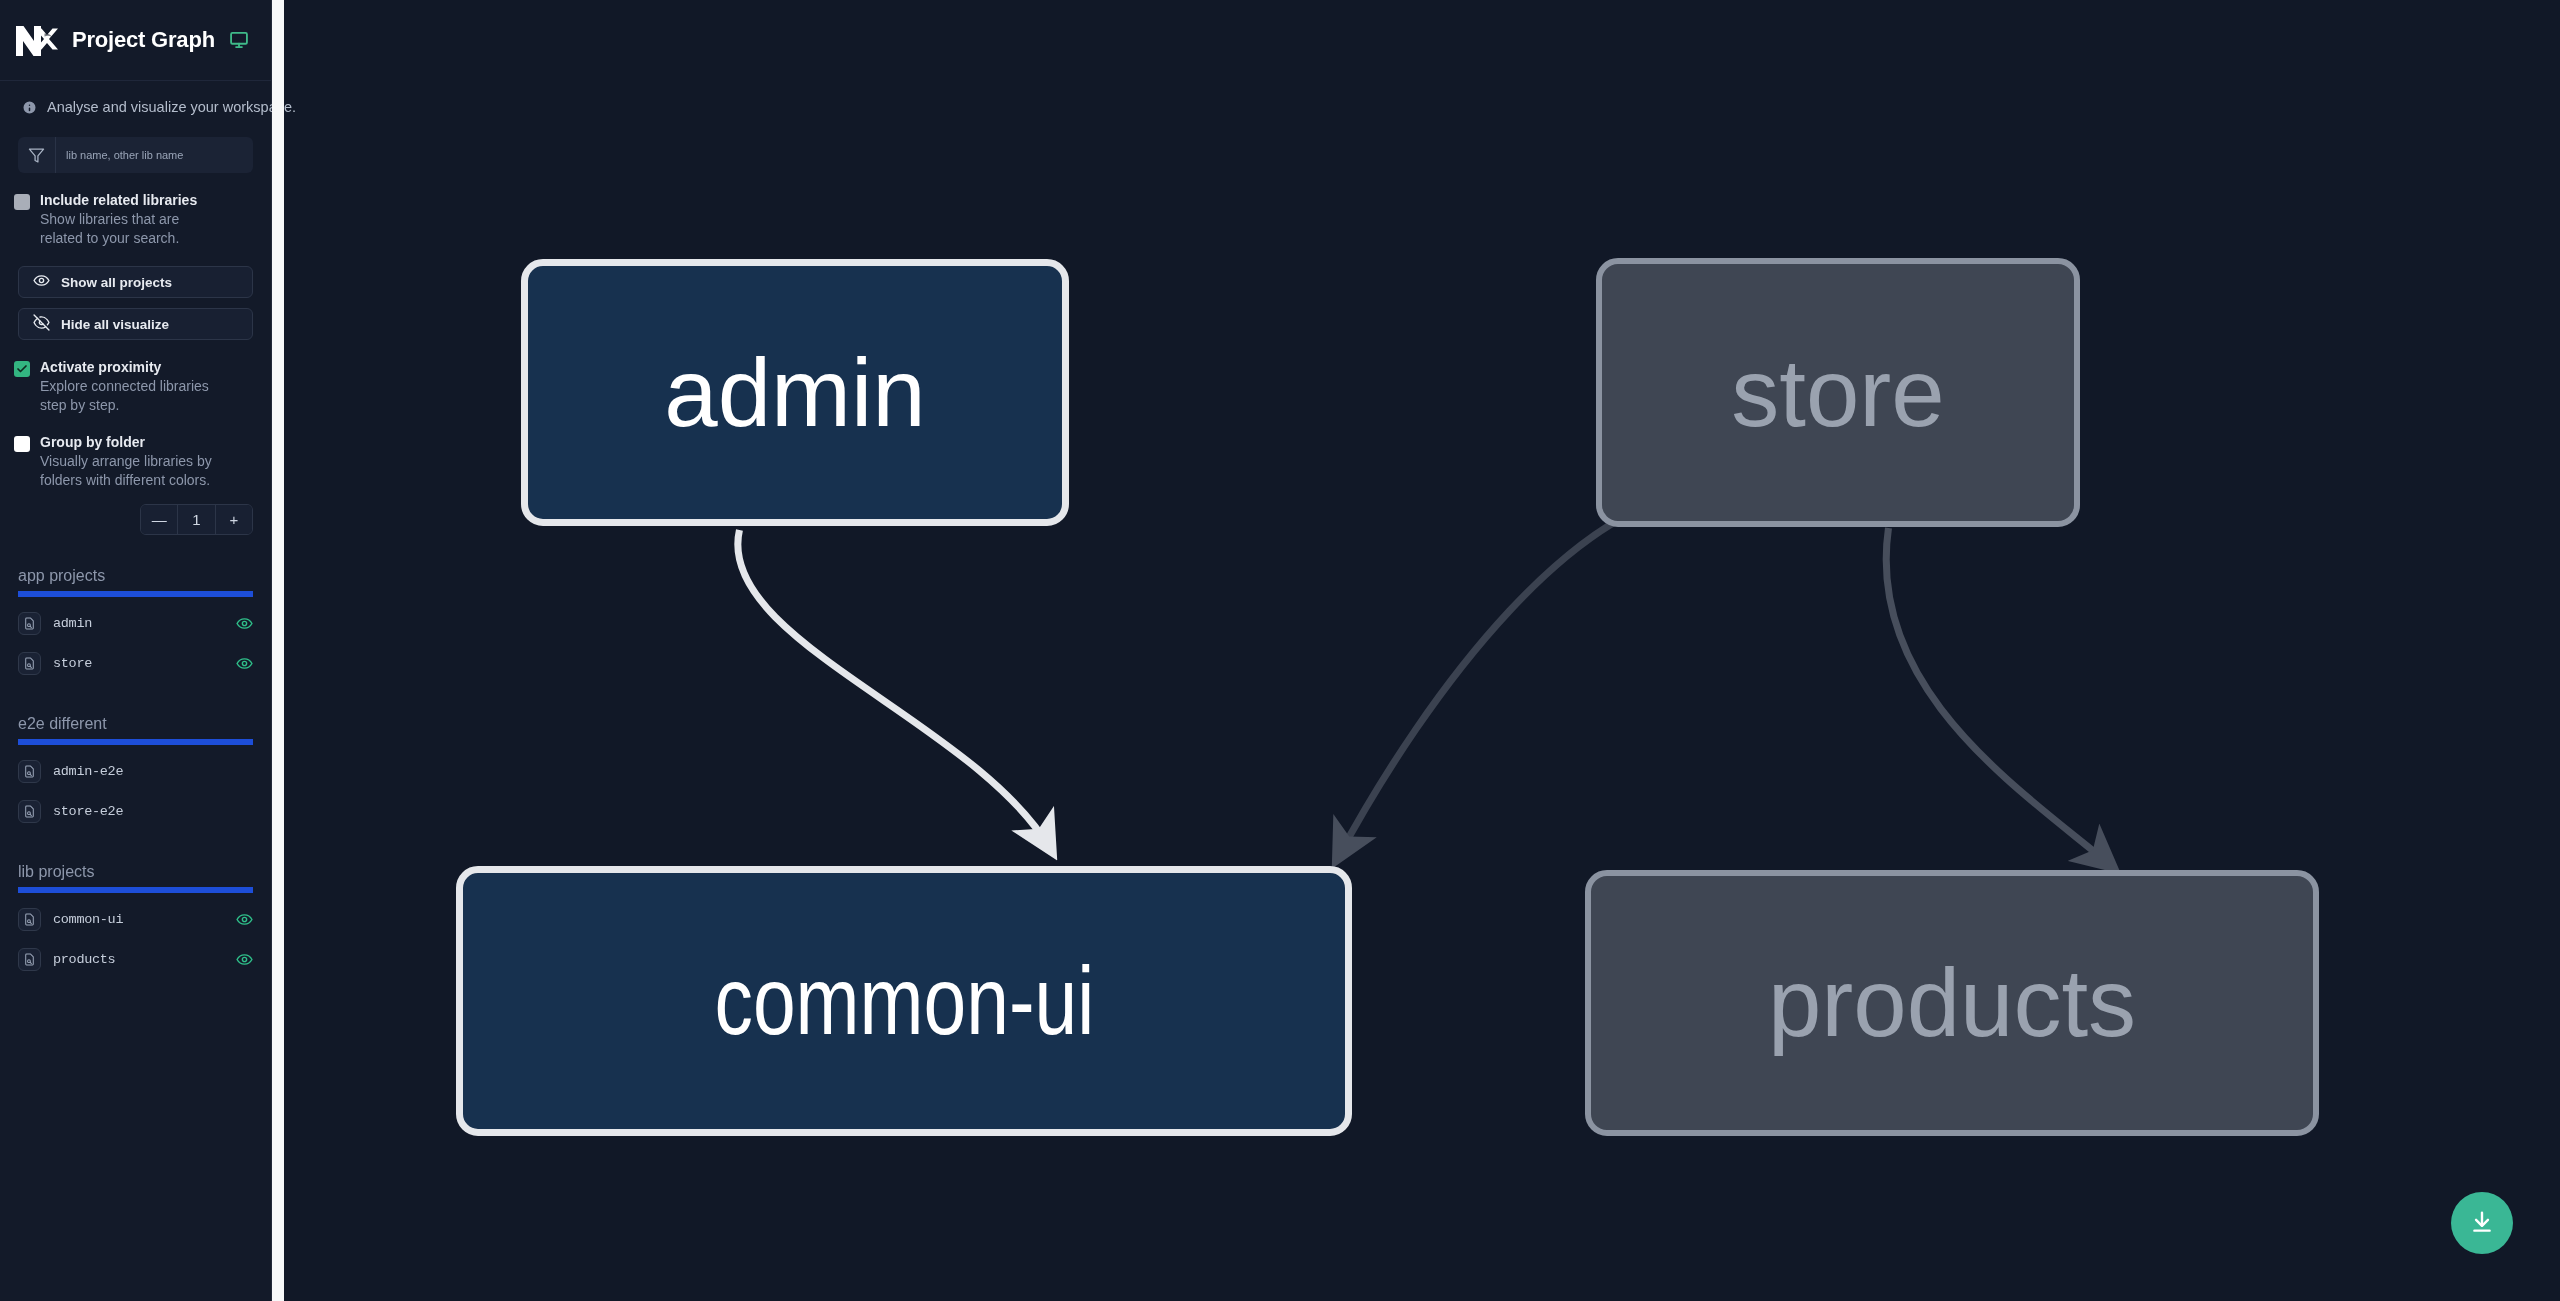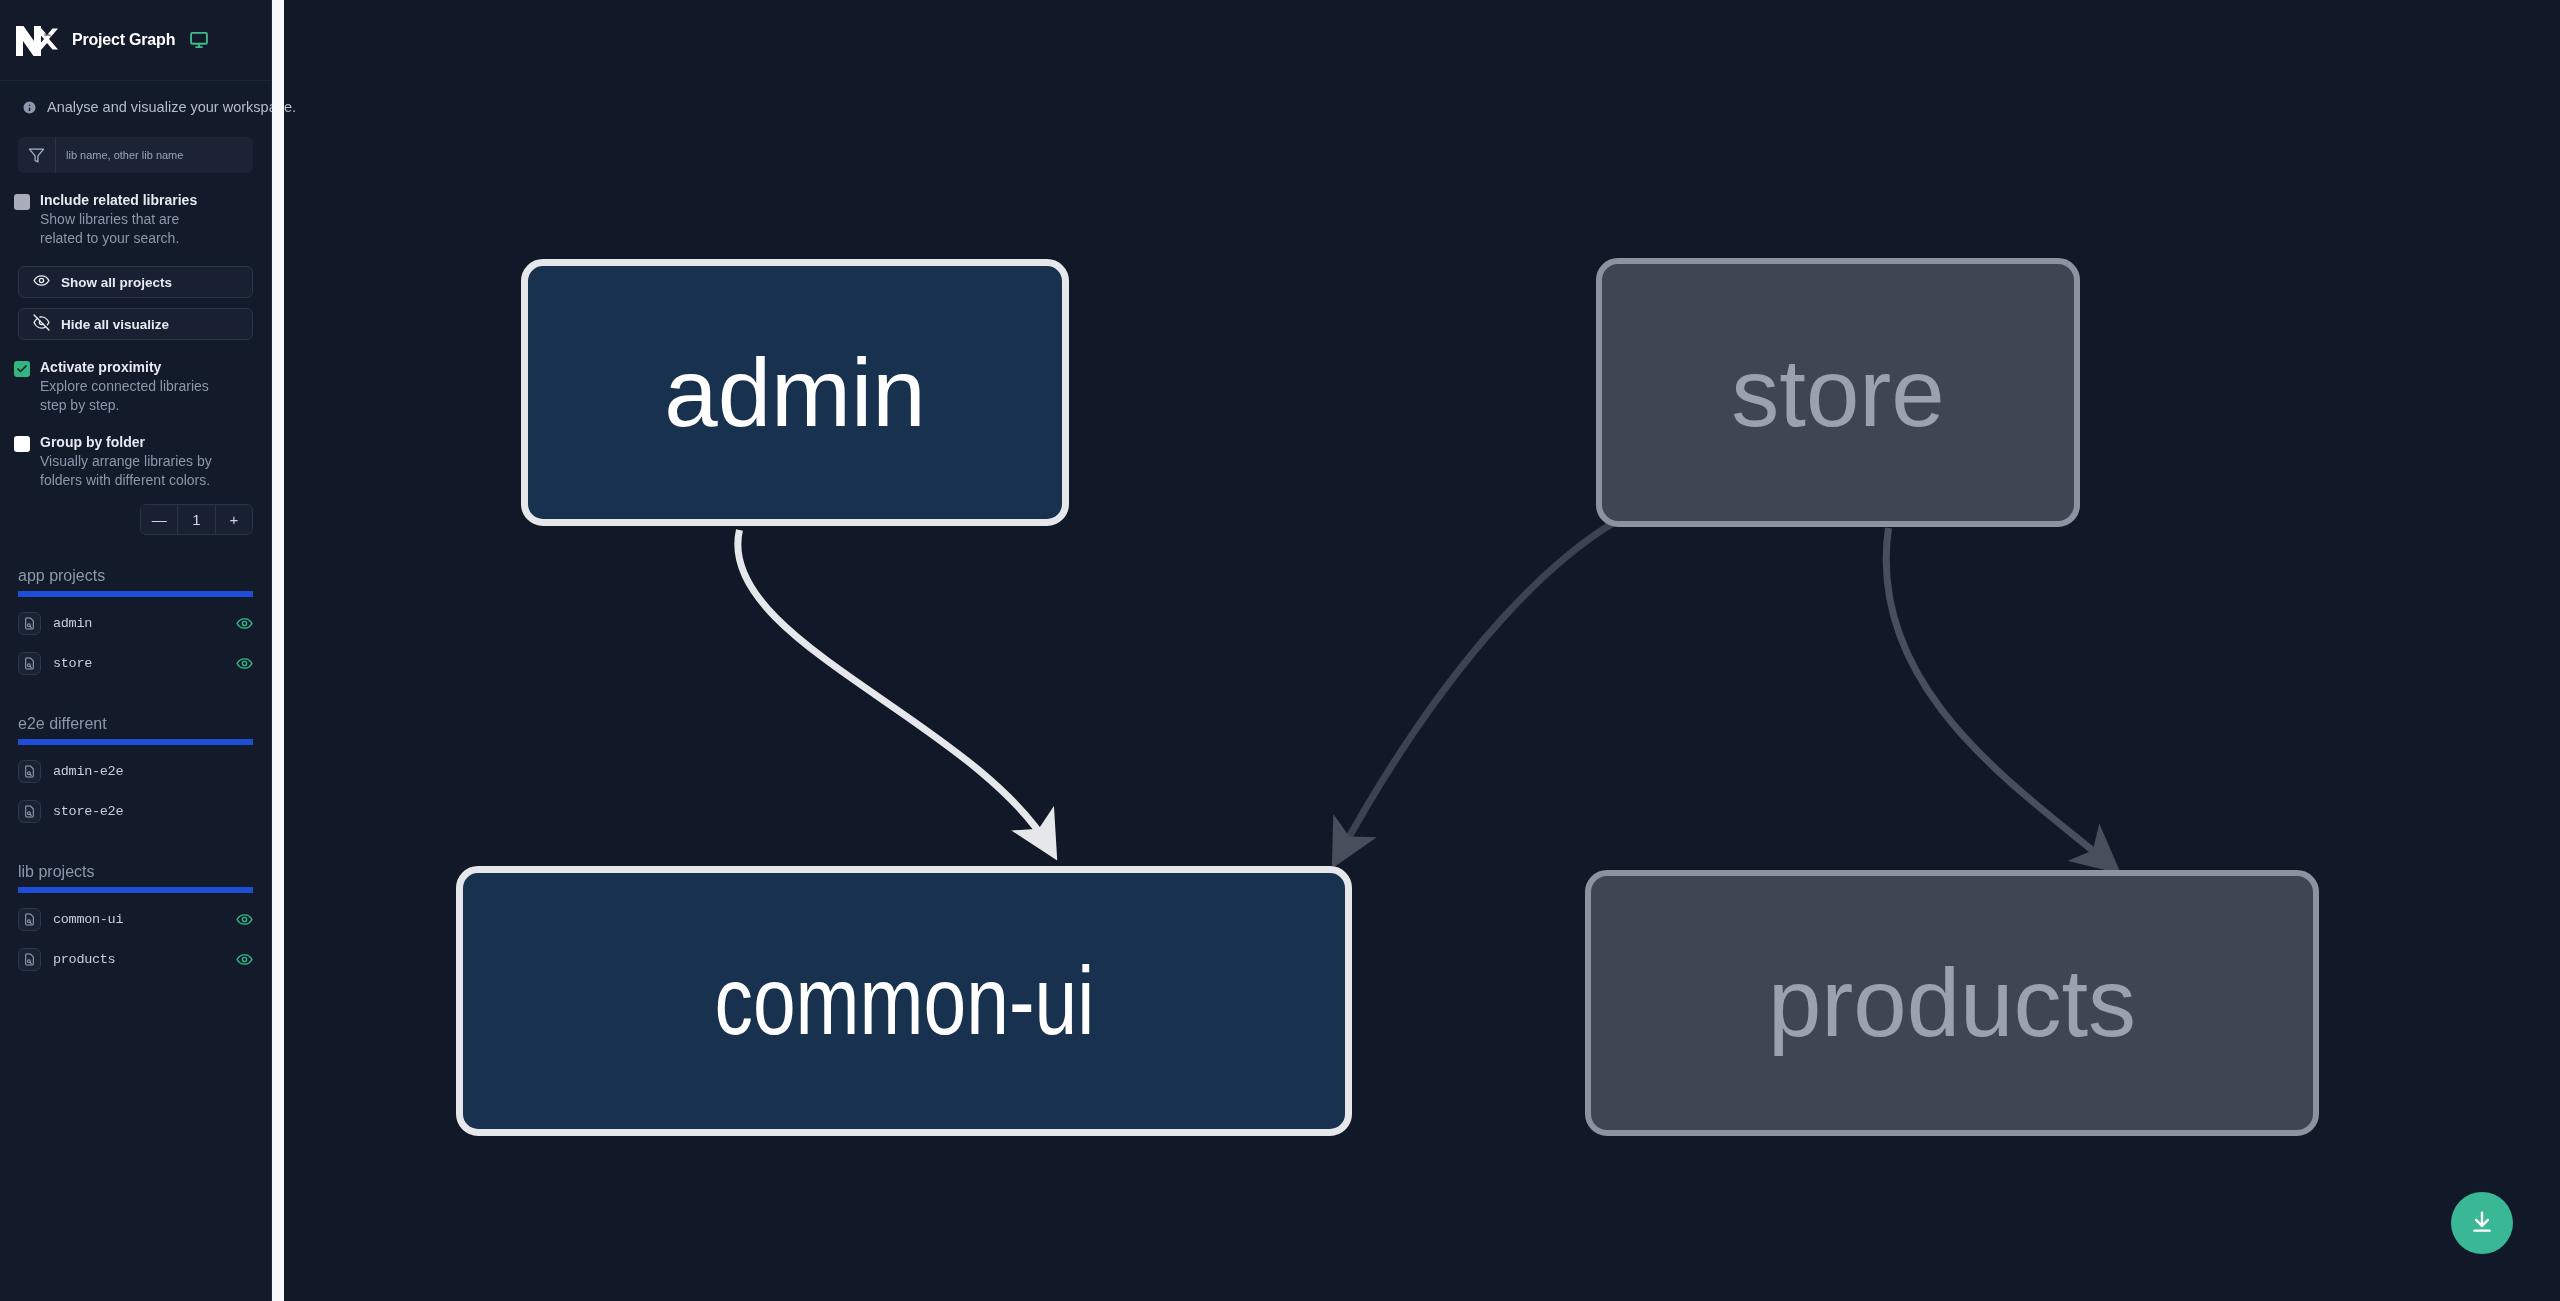--- a/index.html
+++ b/index.html
@@ -30,21 +30,21 @@
   .sidebar-header {
     height: 81px;
     display: flex; align-items: center;
     padding: 0 0 0 14px;
     border-bottom: 1px solid #1e2troduce;
     border-bottom: 1px solid #1f273a;
     gap: 14px;
   }
   .nx-logo { width: 44px; height: 36px; flex: none; }
   .app-title {
-    color: #ffffff; font-size: 16px; font-weight: 700;
+    color: #ffffff; font-size: 22px; font-weight: 700;
     letter-spacing: -0.2px; white-space: nowrap;
   }
   .monitor-icon { width: 20px; height: 20px; color: #3fba89; flex: none; }
 
   .info-row {
     display: flex; align-items: center; gap: 10px;
     padding: 18px 14px 0 22px;
   }
   .info-icon { width: 15px; height: 15px; flex: none; color: #8d97ab; }
   .info-text { color: #b4bdcc; font-size: 14.5px; white-space: nowrap; }

